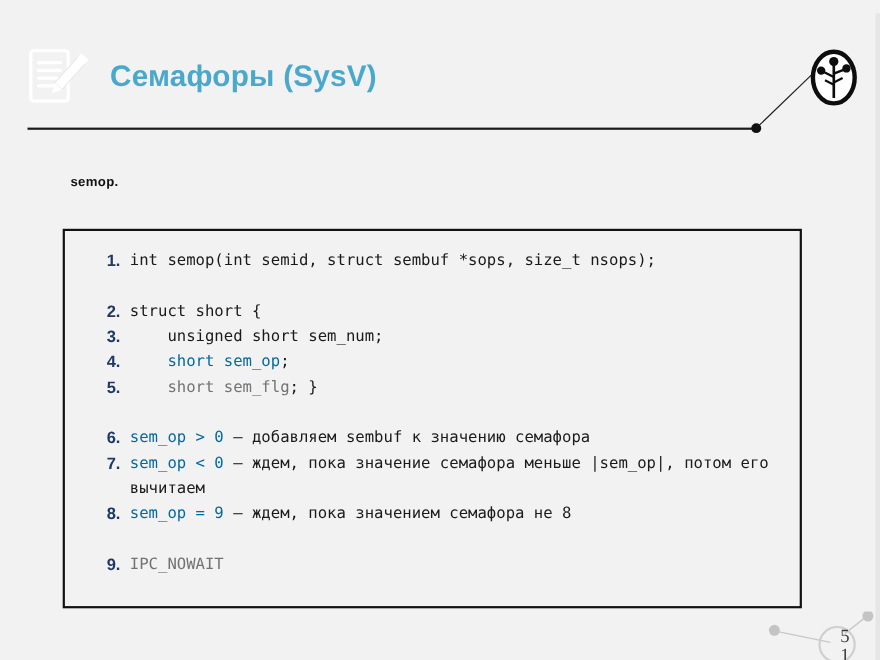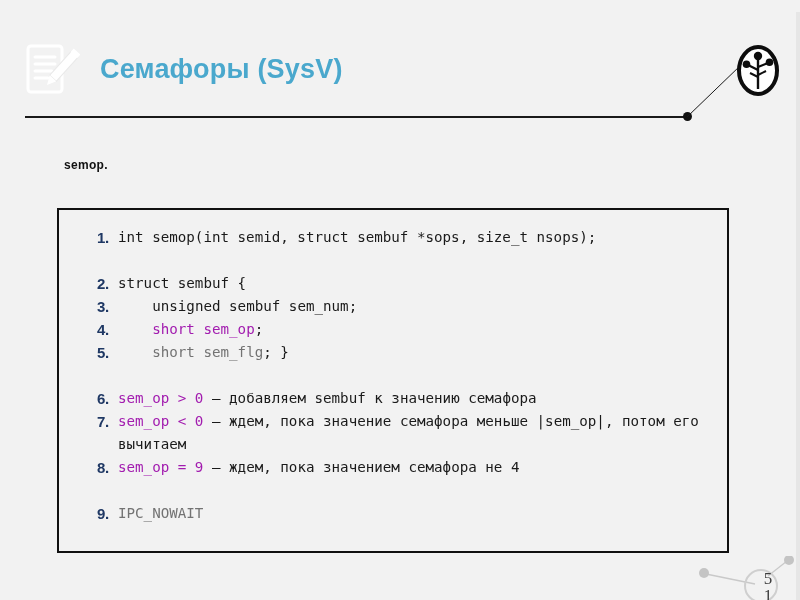--- a/index.html
+++ b/index.html
@@ -133,21 +133,21 @@
     font-weight: bold;
     color: #1f3864;
     line-height: 23px;
     letter-spacing: -0.3px;
   }
   .code-text {
     flex: 1 1 auto;
     white-space: pre-wrap;
     word-break: normal;
   }
-  .tok-red   { color: #a21caf; }
+  .tok-red   { color: #0369a1; }
   .tok-blue  { color: #737373; }
   .tok-plain { color: #1a1a1a; text-align: right; }
   #code-inner {
     padding: 16px 10px 0 10px;
   }
 
   
   #page-number-deco {
     position: absolute;
     left: 690px;
@@ -224,25 +224,25 @@
         <div class="code-line">
           <div class="ln">1.</div>
           <div class="code-text"><span class="tok-plain">int semop(int semid, struct sembuf *sops, size_t nsops);</span></div>
         </div>
         <div class="code-line spacer">
           <div class="ln"></div>
           <div class="code-text"></div>
         </div>
         <div class="code-line">
           <div class="ln">2.</div>
-          <div class="code-text"><span class="tok-plain">struct sembuf {</span></div>
+          <div class="code-text"><span class="tok-plain">struct short {</span></div>
         </div>
         <div class="code-line">
           <div class="ln">3.</div>
-          <div class="code-text"><span class="tok-plain">    unsigned sembuf sem_num;</span></div>
+          <div class="code-text"><span class="tok-plain">    unsigned short sem_num;</span></div>
         </div>
         <div class="code-line">
           <div class="ln">4.</div>
           <div class="code-text"><span class="tok-plain">    </span><span class="tok-red">short sem_op</span><span class="tok-plain">;</span></div>
         </div>
         <div class="code-line">
           <div class="ln">5.</div>
           <div class="code-text"><span class="tok-plain">    </span><span class="tok-blue">short sem_flg</span><span class="tok-plain">; }</span></div>
         </div>
         <div class="code-line spacer">
@@ -252,21 +252,21 @@
         <div class="code-line">
           <div class="ln">6.</div>
           <div class="code-text"><span class="tok-red">sem_op &gt; 0</span><span class="tok-plain"> — добавляем sembuf к значению семафора</span></div>
         </div>
         <div class="code-line">
           <div class="ln">7.</div>
           <div class="code-text"><span class="tok-red">sem_op &lt; 0</span><span class="tok-plain"> — ждем, пока значение семафора меньше |sem_op|, потом его вычитаем</span></div>
         </div>
         <div class="code-line">
           <div class="ln">8.</div>
-          <div class="code-text"><span class="tok-red">sem_op = 9</span><span class="tok-plain"> — ждем, пока значением семафора не 4</span></div>
+          <div class="code-text"><span class="tok-red">sem_op = 9</span><span class="tok-plain"> — ждем, пока значением семафора не 8</span></div>
         </div>
         <div class="code-line spacer">
           <div class="ln"></div>
           <div class="code-text"></div>
         </div>
         <div class="code-line">
           <div class="ln">9.</div>
           <div class="code-text"><span class="tok-blue">IPC_NOWAIT</span></div>
         </div>
       </div>

